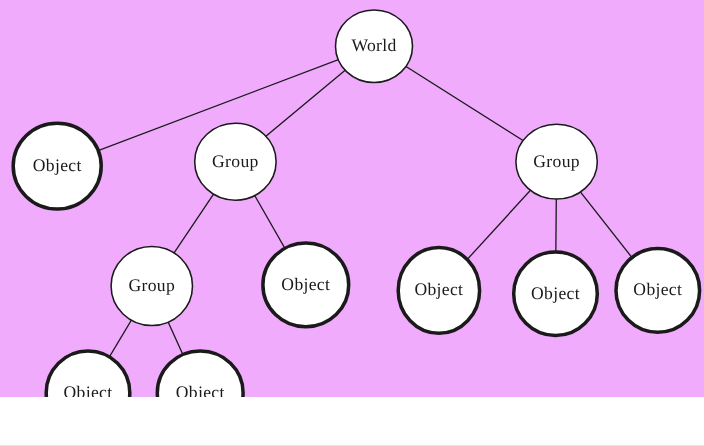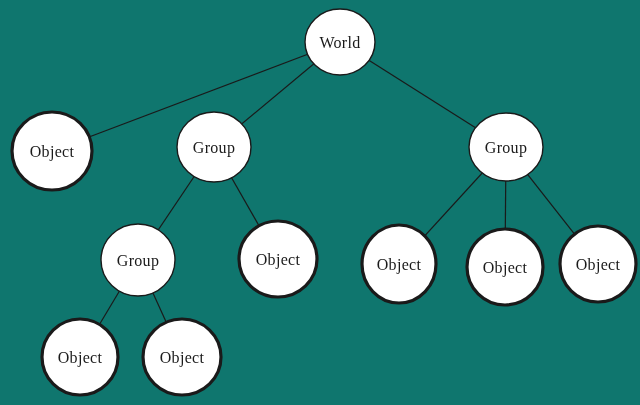--- a/index.html
+++ b/index.html
@@ -3,22 +3,22 @@
 <meta charset="utf-8">
 <style>
   html, body {
     margin: 0;
     padding: 0;
     background: #ffffff;
   }
   #stage {
     position: relative;
     width: 640px;
-    height: 405px;
-    background: #0f766e;
+    height: 361px;
+    background: #f0abfc;
     overflow: hidden;
   }
   svg {
     display: block;
     width: 640px;
     height: 405px;
   }
   .node-label {
     font-family: "Liberation Serif", "DejaVu Serif", serif;
     font-size: 16px;

